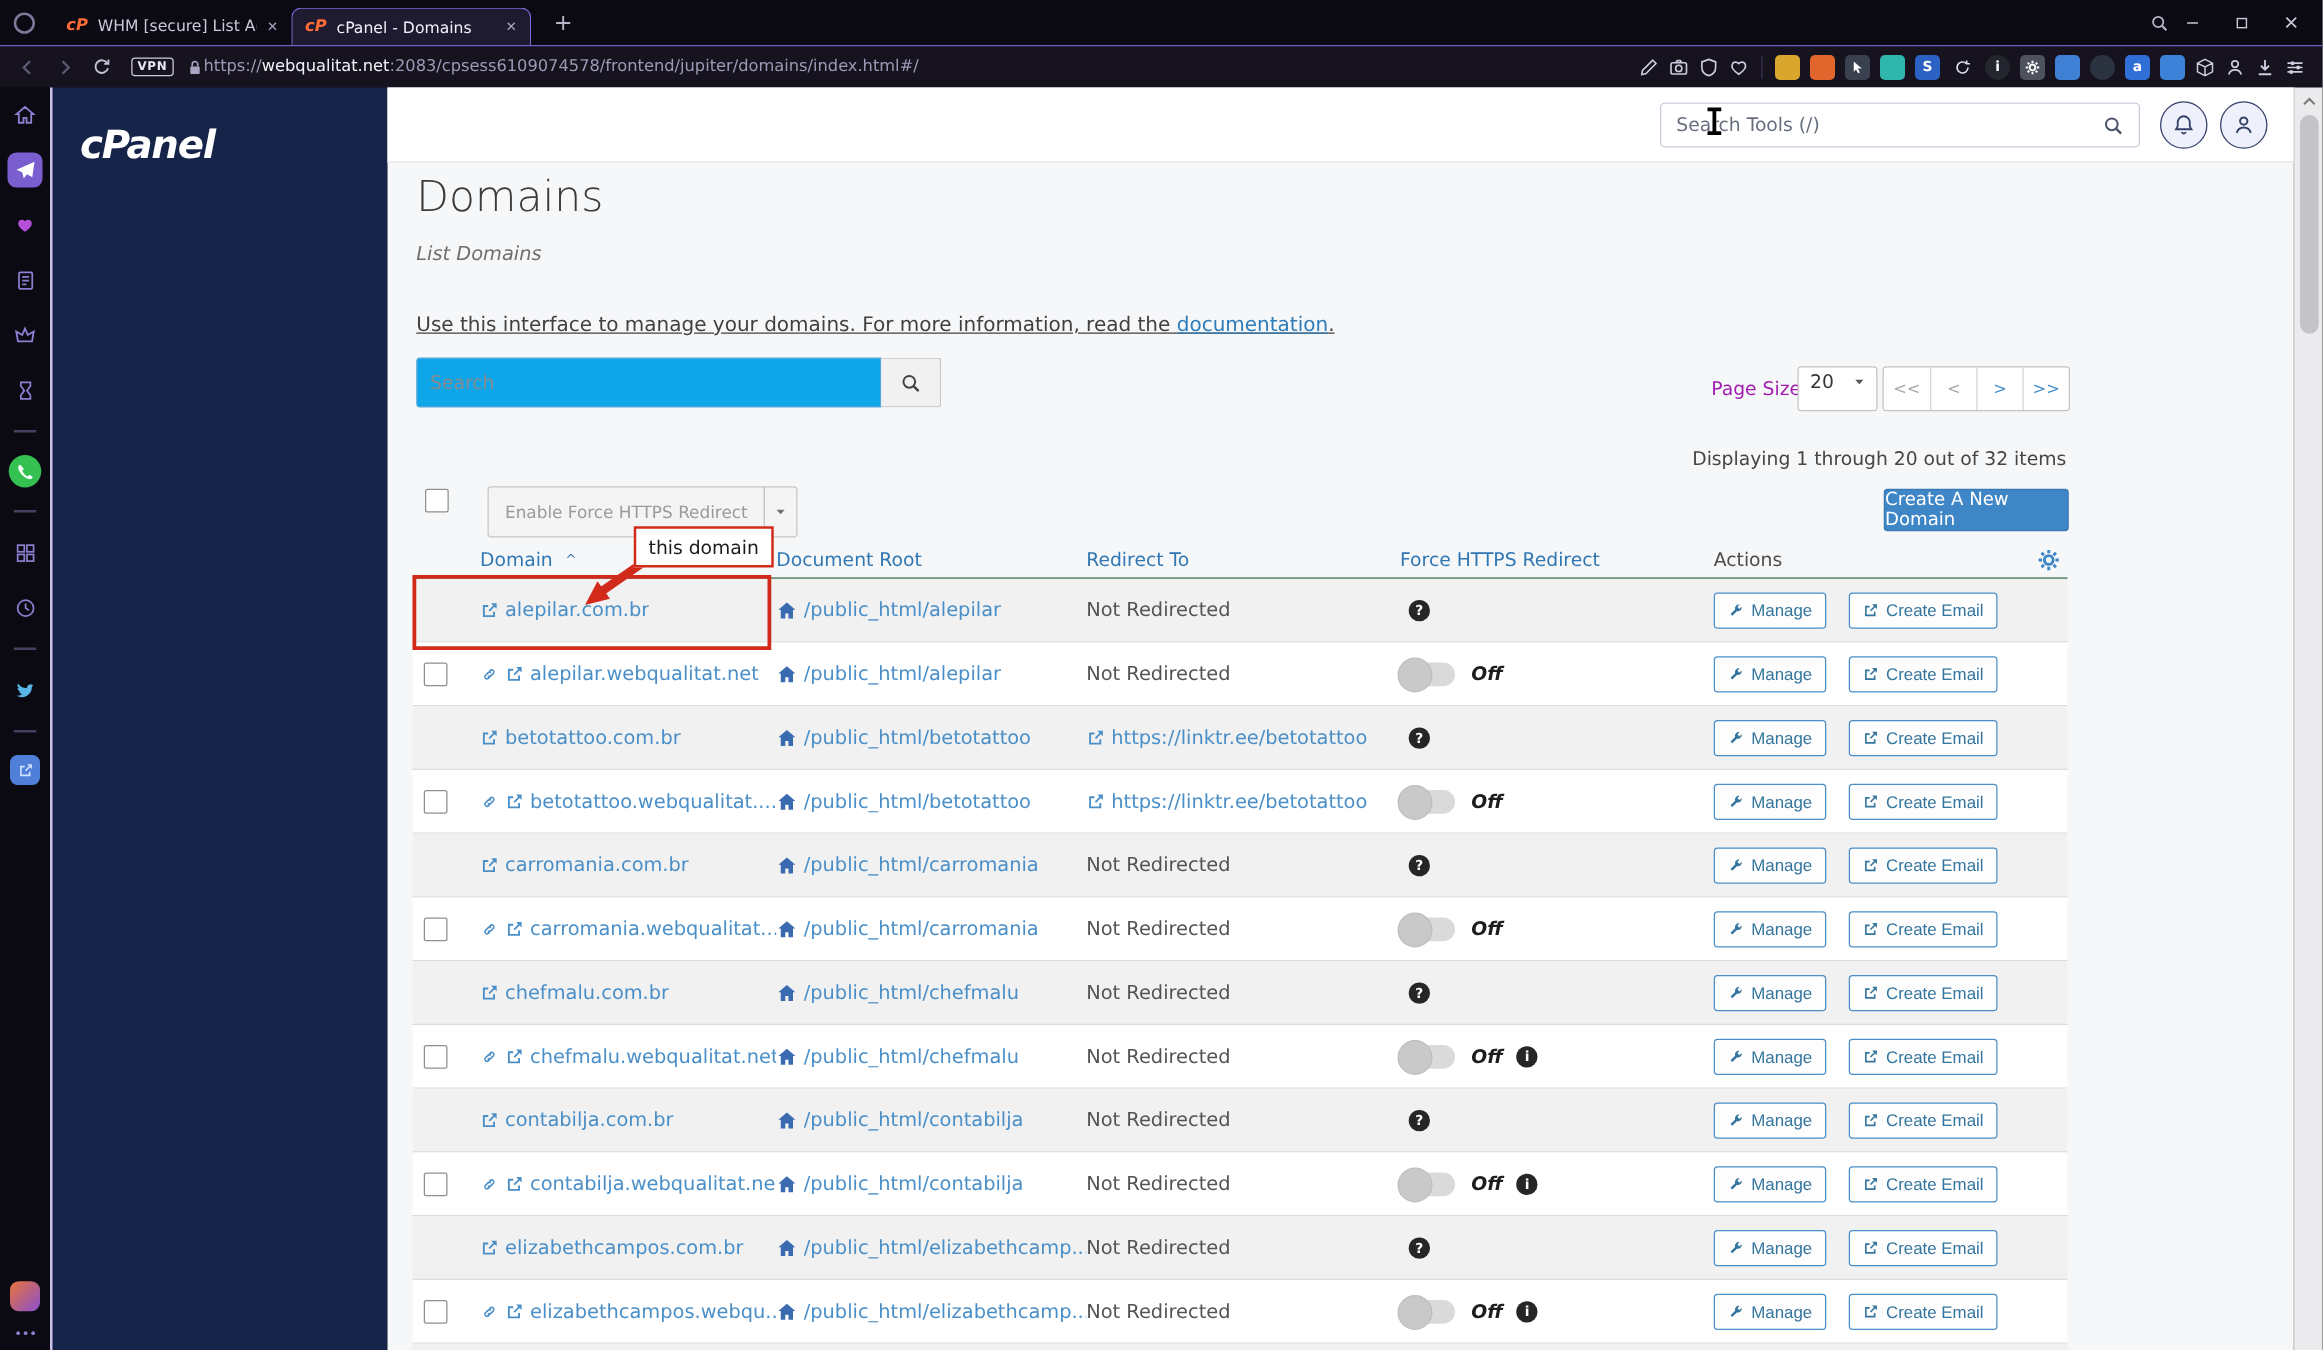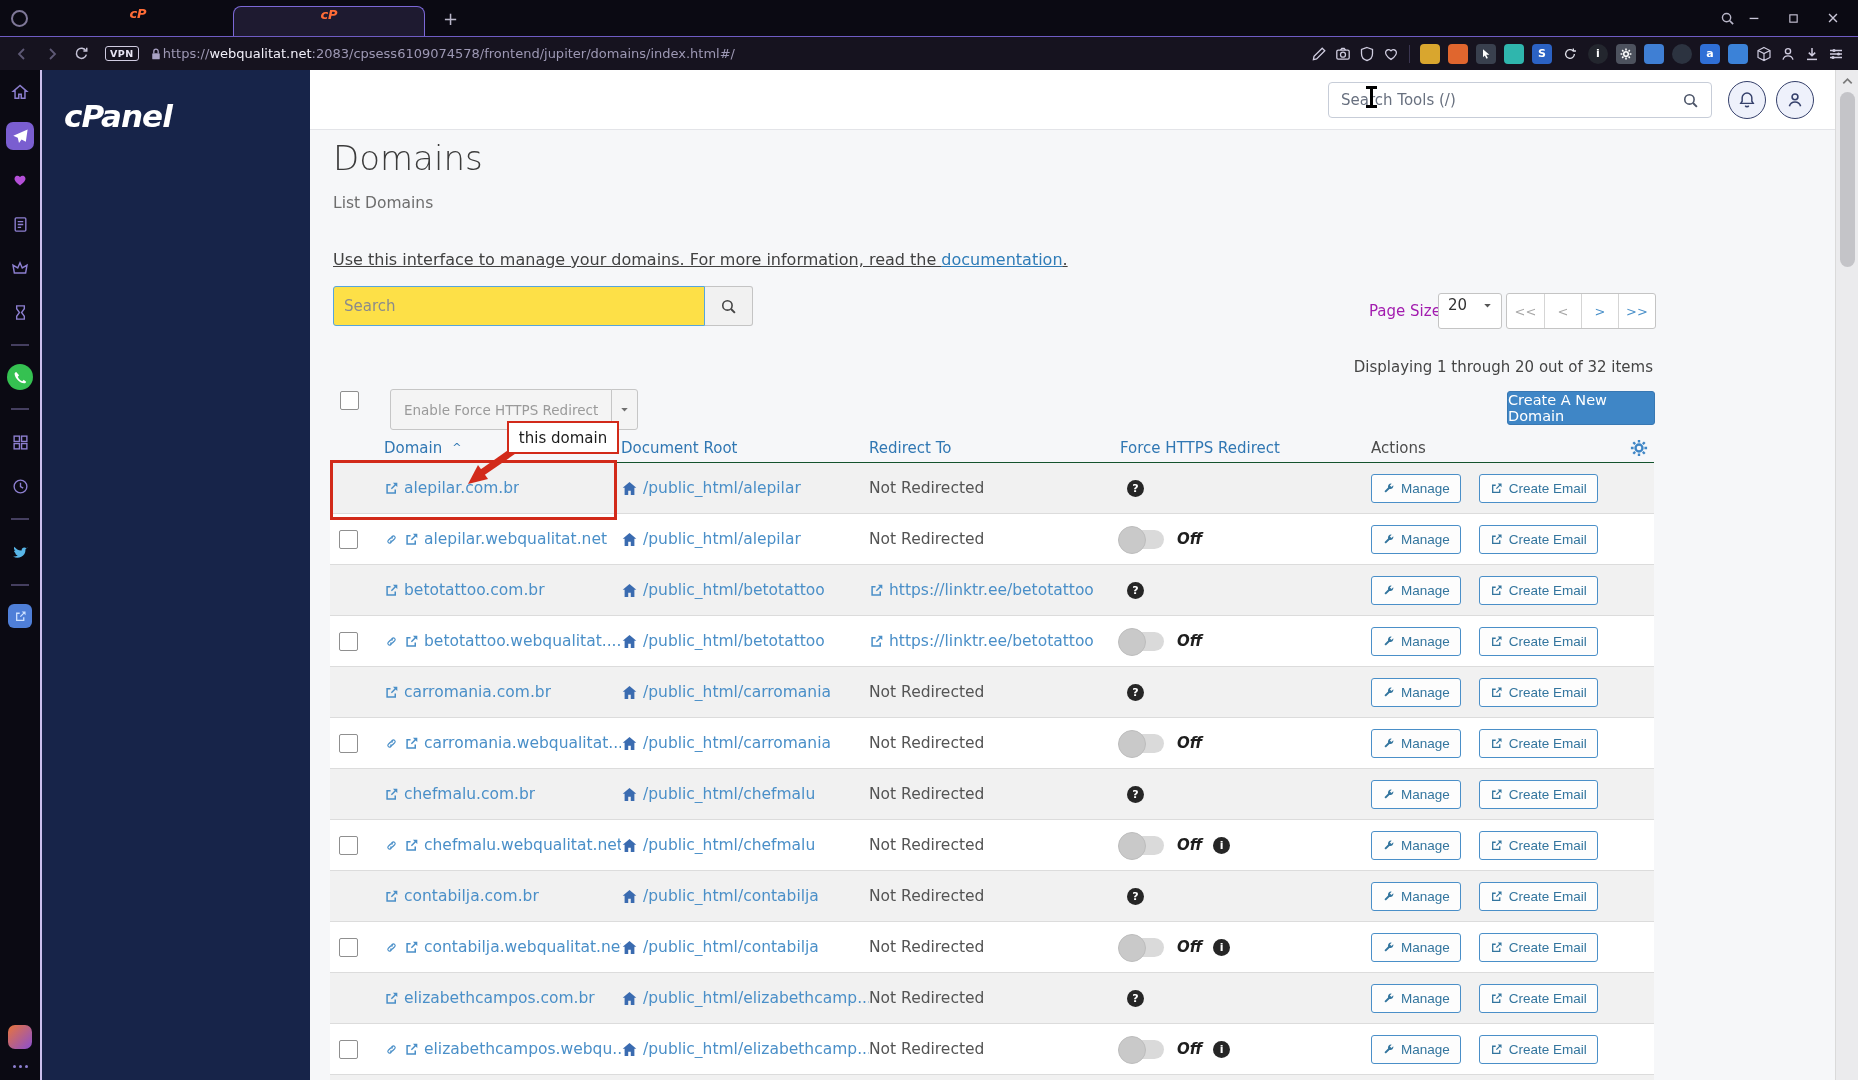--- a/index.html
+++ b/index.html
@@ -4,21 +4,21 @@
 <style>
   * { margin:0; padding:0; box-sizing:border-box; }
   html,body { width:1858px; height:1080px; overflow:hidden; }
   body { position:relative; background:#0d0b15; font-family:"DejaVu Sans","Liberation Sans",sans-serif; cursor:default; }
   .abs { position:absolute; }
   svg.i { display:inline-block; vertical-align:middle; flex:none; }
 
   
   .tabbar { position:absolute; left:0; top:0; width:1858px; height:36px; background:#0b0a13; display:flex; align-items:center; }
   .ringicon { width:17px; height:17px; border:2px solid #7f7898; border-radius:50%; margin-left:11px; }
-  .tab { height:30px; margin-top:5px; display:flex; align-items:center; gap:8px; padding:0 10px; border-radius:8px 8px 0 0; color:#cbc8da; font-size:12.5px;flex-direction:column; }
+  .tab { height:30px; margin-top:5px; display:flex; align-items:center; gap:8px; padding:0 10px; border-radius:8px 8px 0 0; color:#cbc8da; font-size:12.5px; }
   .tab.t1 { width:190px; margin-left:15px; }
   .tab.active { width:192px; background:#1e1a30; border:1px solid #7b68d6; border-bottom:none; color:#f2f0fa; }
   .cpfav { color:#ff6c37; font-weight:bold; font-style:italic; font-size:13px; flex:none; }
   .tabtitle { white-space:nowrap; overflow:hidden; flex:1; }
   .tabx { color:#a9a5bd; width:10px; height:10px; flex:none; }
   .newtab { color:#b9b6c9; font-size:18px; margin-left:12px; padding:0 6px; }
   .tabsp { flex:1; }
   .tbicon { color:#b9b6c9; margin:0 12px; }
   .winctl { display:flex; align-items:center; gap:26px; margin-right:18px; color:#c9c6d8; }
 
@@ -61,26 +61,26 @@
   .hsearch { position:absolute; left:1018px; top:12px; width:384px; height:36px; border:1px solid #c7cdd8; border-radius:4px; font-size:15px; color:#333; padding:0 34px 0 12px; background:#fff; font-family:inherit; }
   .hsearch::placeholder { color:#68707f; }
   .hmag { position:absolute; left:1372px; top:22px; color:#4b5468; }
   .hbtn { position:absolute; top:11px; width:38px; height:38px; border-radius:50%; background:#eef1fb; border:1.5px solid #35406b; display:flex; align-items:center; justify-content:center; color:#35406b; }
   .ibeam { position:absolute; left:1056px; top:16px; width:11px; height:24px; z-index:30; }
   .ibeam:before { content:""; position:absolute; left:4px; top:2px; width:3px; height:20px; background:#000; }
   .ibeam:after { content:""; position:absolute; left:0; top:0; width:11px; height:3px; background:#000; box-shadow:0 19px 0 #000; }
 
   .cpcontent { position:absolute; left:0; top:60px; width:100%; height:950px; color:#474747; }
   .pgtitle { position:absolute; left:23px; top:8px; font-size:34px; font-weight:300; color:#3b3b3b; }
-  .pgsub { position:absolute; left:23px; top:64px; font-size:15.5px; color:#6e6e6e; }
+  .pgsub { position:absolute; left:23px; top:64px; font-size:15.5px; color:#6e6e6e;font-style:italic; }
   .pgdesc { position:absolute; left:23px; top:120px; font-size:16px; color:#414141;text-decoration:underline; }
   .pgdesc a { color:#2e7cb8; text-decoration:underline; }
 
   .srch2 { position:absolute; left:23px; top:156px; display:flex; }
-  .srch2 input { width:372px; height:40px; border:1px solid #56a5dc; border-radius:3px 0 0 3px; padding:0 10px; font-size:15px; font-family:inherit; color:#333; background:#fde047; }
+  .srch2 input { width:372px; height:40px; border:1px solid #56a5dc; border-radius:3px 0 0 3px; padding:0 10px; font-size:15px; font-family:inherit; color:#333; background:#0ea5e9; }
   .srch2 input::placeholder { color:#8b8b8b; }
   .srch2 button { width:48px; height:40px; background:#f1f1f1; border:1px solid #c4c4c4; border-left:none; border-radius:0 3px 3px 0; color:#444; display:flex; align-items:center; justify-content:center; }
 
   .pslabel { position:absolute; left:1059px; top:172px; font-size:15px; color:#a21caf; }
   .psselect { position:absolute; left:1128px; top:163px; width:64px; height:36px; background:#fff; border:1px solid #c4c4c4; border-radius:3px; display:flex; align-items:center; justify-content:space-between; padding:0 7px 12px 9px; font-size:15px; color:#333; }
   .psselect svg { color:#555; }
   .pager { position:absolute; left:1196px; top:163px; display:flex; border:1px solid #c4c4c4; border-radius:3px; overflow:hidden; background:#fff; }
   .pager div { width:37px; height:34px; display:flex; align-items:center; justify-content:center; font-size:13px; border-left:1px solid #d5d5d5; }
   .pager div:first-child { border-left:none; }
   .pager .pdis { color:#a7a7a7; }

